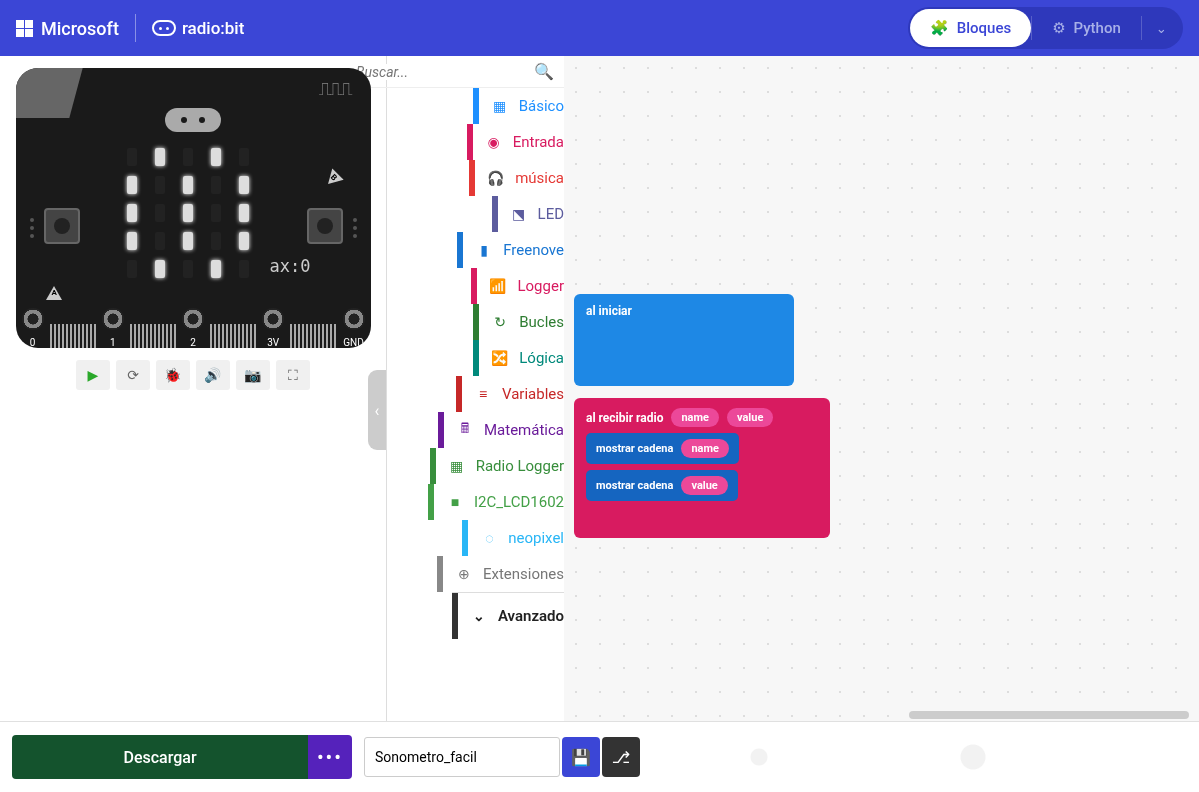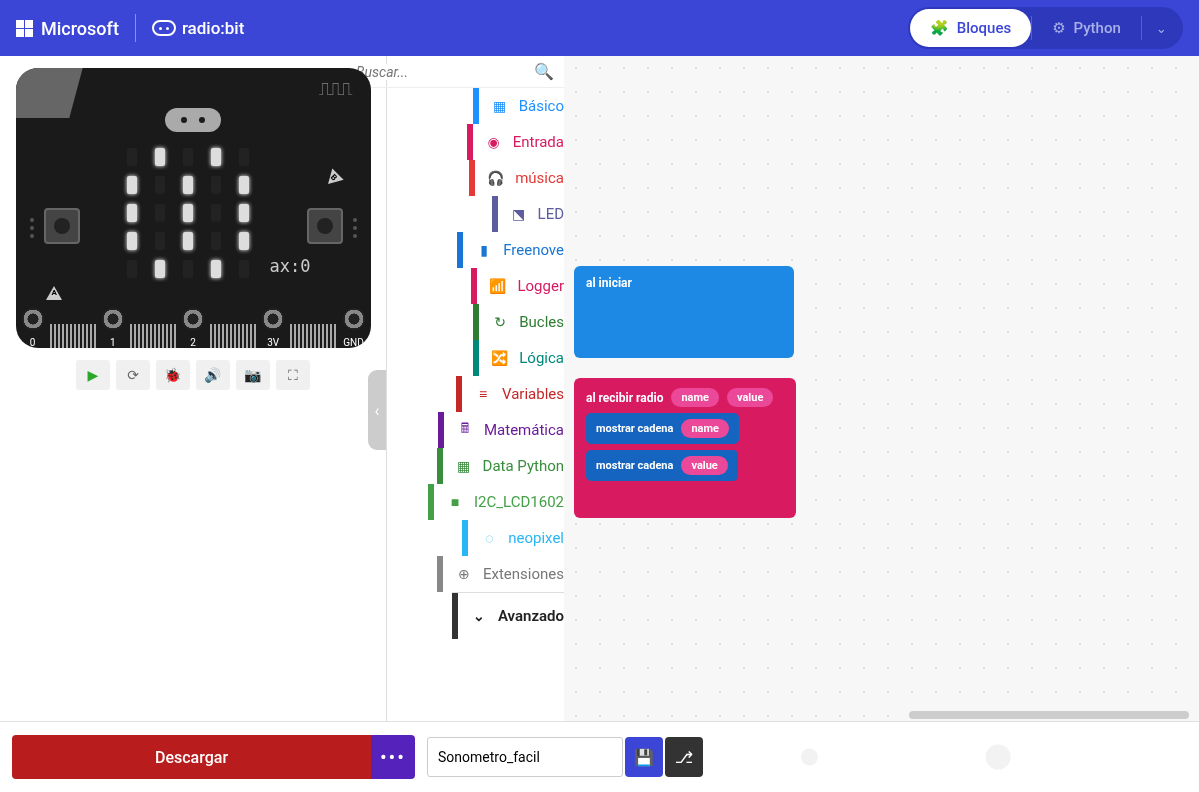--- a/index.html
+++ b/index.html
@@ -85,41 +85,41 @@
 
 .collapse-handle { position: absolute; left: 368px; top: 370px; width: 18px; height: 80px; background: #ccc; border-radius: 9px 0 0 9px; display: flex; align-items: center; justify-content: center; color: #fff; cursor: pointer; z-index: 5; }
 
 
 .workspace { flex: 1; background: #f7f7f7; background-image: radial-gradient(circle, #ddd 1px, transparent 1px); background-size: 24px 24px; position: relative; overflow: hidden; }
 
 
 .block-hat { position: absolute; border-radius: 6px; padding: 10px 12px 14px 12px; color: #fff; font-family: monospace; font-size: 12px; font-weight: bold; }
 .block-hat::before { content: ''; position: absolute; top: 0; left: 0; right: 0; height: 16px; border-radius: 6px 6px 0 0; }
 
-.blk-blue { background: #1e88e5; }
+.blk-blue { background: #1e88e5; margin-top: 28px; }
 
 .inner-block { background: #d81b60; border-radius: 5px; padding: 6px 10px; margin-top: 8px; display: inline-flex; align-items: center; gap: 8px; font-size: 11px; }
 .inner-block-blue { background: #1565c0; border-radius: 5px; padding: 6px 10px; margin-top: 6px; display: inline-flex; align-items: center; gap: 8px; font-size: 11px; }
 .pill { background: #fff; color: #333; border-radius: 12px; padding: 2px 8px; font-weight: bold; font-size: 11px; }
 .pill-red { background: #ec4899; color: #fff; border-radius: 12px; padding: 3px 10px; font-weight: bold; font-size: 11px; }
 .pill-quote { background: #fff; color: #333; border-radius: 12px; padding: 2px 6px; font-size: 10px; font-family: monospace; }
 .oval-pink { background: #ec407a; border-radius: 14px; padding: 4px 10px; display: inline-flex; align-items: center; gap: 6px; font-size: 11px; }
 .dd { background: #ad1457; border-radius: 10px; padding: 2px 8px; display: inline-flex; align-items: center; gap: 4px; font-size: 10px; }
 .dd::after { content: '▾'; font-size: 9px; }
 
 .blk1 { left: 10px; top: 210px; width: 220px; height: 92px; }
 .blk2 { left: 232px; top: 210px; width: 390px; height: 92px; }
-.blk3 { left: 10px; top: 322px; width: 222px; height: 140px; background: #d81b60; }
+.blk3 { left: 10px; top: 342px; width: 256px; height: 140px; background: #d81b60; }
 
 .scroll-h { position: absolute; bottom: 2px; right: 10px; width: 280px; height: 8px; background: #ccc; border-radius: 4px; }
 
 
 .bottom { position: absolute; bottom: 0; left: 0; right: 0; height: 71px; background: #fff; border-top: 1px solid #e0e0e0; display: flex; align-items: center; padding: 12px; gap: 12px; }
 .download-group { display: flex; }
-.download-btn { width: 359px; height: 44px; background: #b91c1c; color: #fff; border: none; border-radius: 4px 0 0 4px; font-size: 16px; font-weight: 500; cursor: pointer; }
+.download-btn { width: 296px; height: 44px; background: #14532d; color: #fff; border: none; border-radius: 4px 0 0 4px; font-size: 16px; font-weight: 500; cursor: pointer; }
 .download-more { width: 44px; height: 44px; background: #5522bb; color: #fff; border: none; border-radius: 0 4px 4px 0; cursor: pointer; font-size: 20px; letter-spacing: 2px; }
 .proj-group { display: flex; gap: 2px; }
 .proj-input { width: 196px; height: 40px; border: 1px solid #ccc; border-radius: 3px; padding: 0 10px; font-size: 14px; }
 .sq-btn { width: 38px; height: 40px; border: none; border-radius: 4px; color: #fff; cursor: pointer; font-size: 16px; display: flex; align-items: center; justify-content: center; }
 .sq-btn.save { background: #3b46d6; }
 .sq-btn.gh { background: #333; }
 .bottom-deco { flex: 1; height: 40px; opacity: 0.12; background: radial-gradient(circle at 20% 50%, #999 8px, transparent 9px), radial-gradient(circle at 60% 50%, #999 12px, transparent 13px); }
 </style>
 </head>
 <body>
@@ -315,21 +315,21 @@
         <span>Variables</span>
       </div>
     <div class="cat matematica">
         <div class="cat-bar"></div>
         <span class="cat-icon">🖩</span>
         <span>Matemática</span>
       </div>
     <div class="cat datalogger">
         <div class="cat-bar"></div>
         <span class="cat-icon">▦</span>
-        <span>Data Python</span>
+        <span>Radio Logger</span>
       </div>
     <div class="cat i2c">
         <div class="cat-bar"></div>
         <span class="cat-icon">■</span>
         <span>I2C_LCD1602</span>
       </div>
     <div class="cat neopixel">
         <div class="cat-bar"></div>
         <span class="cat-icon">◌</span>
         <span>neopixel</span>

